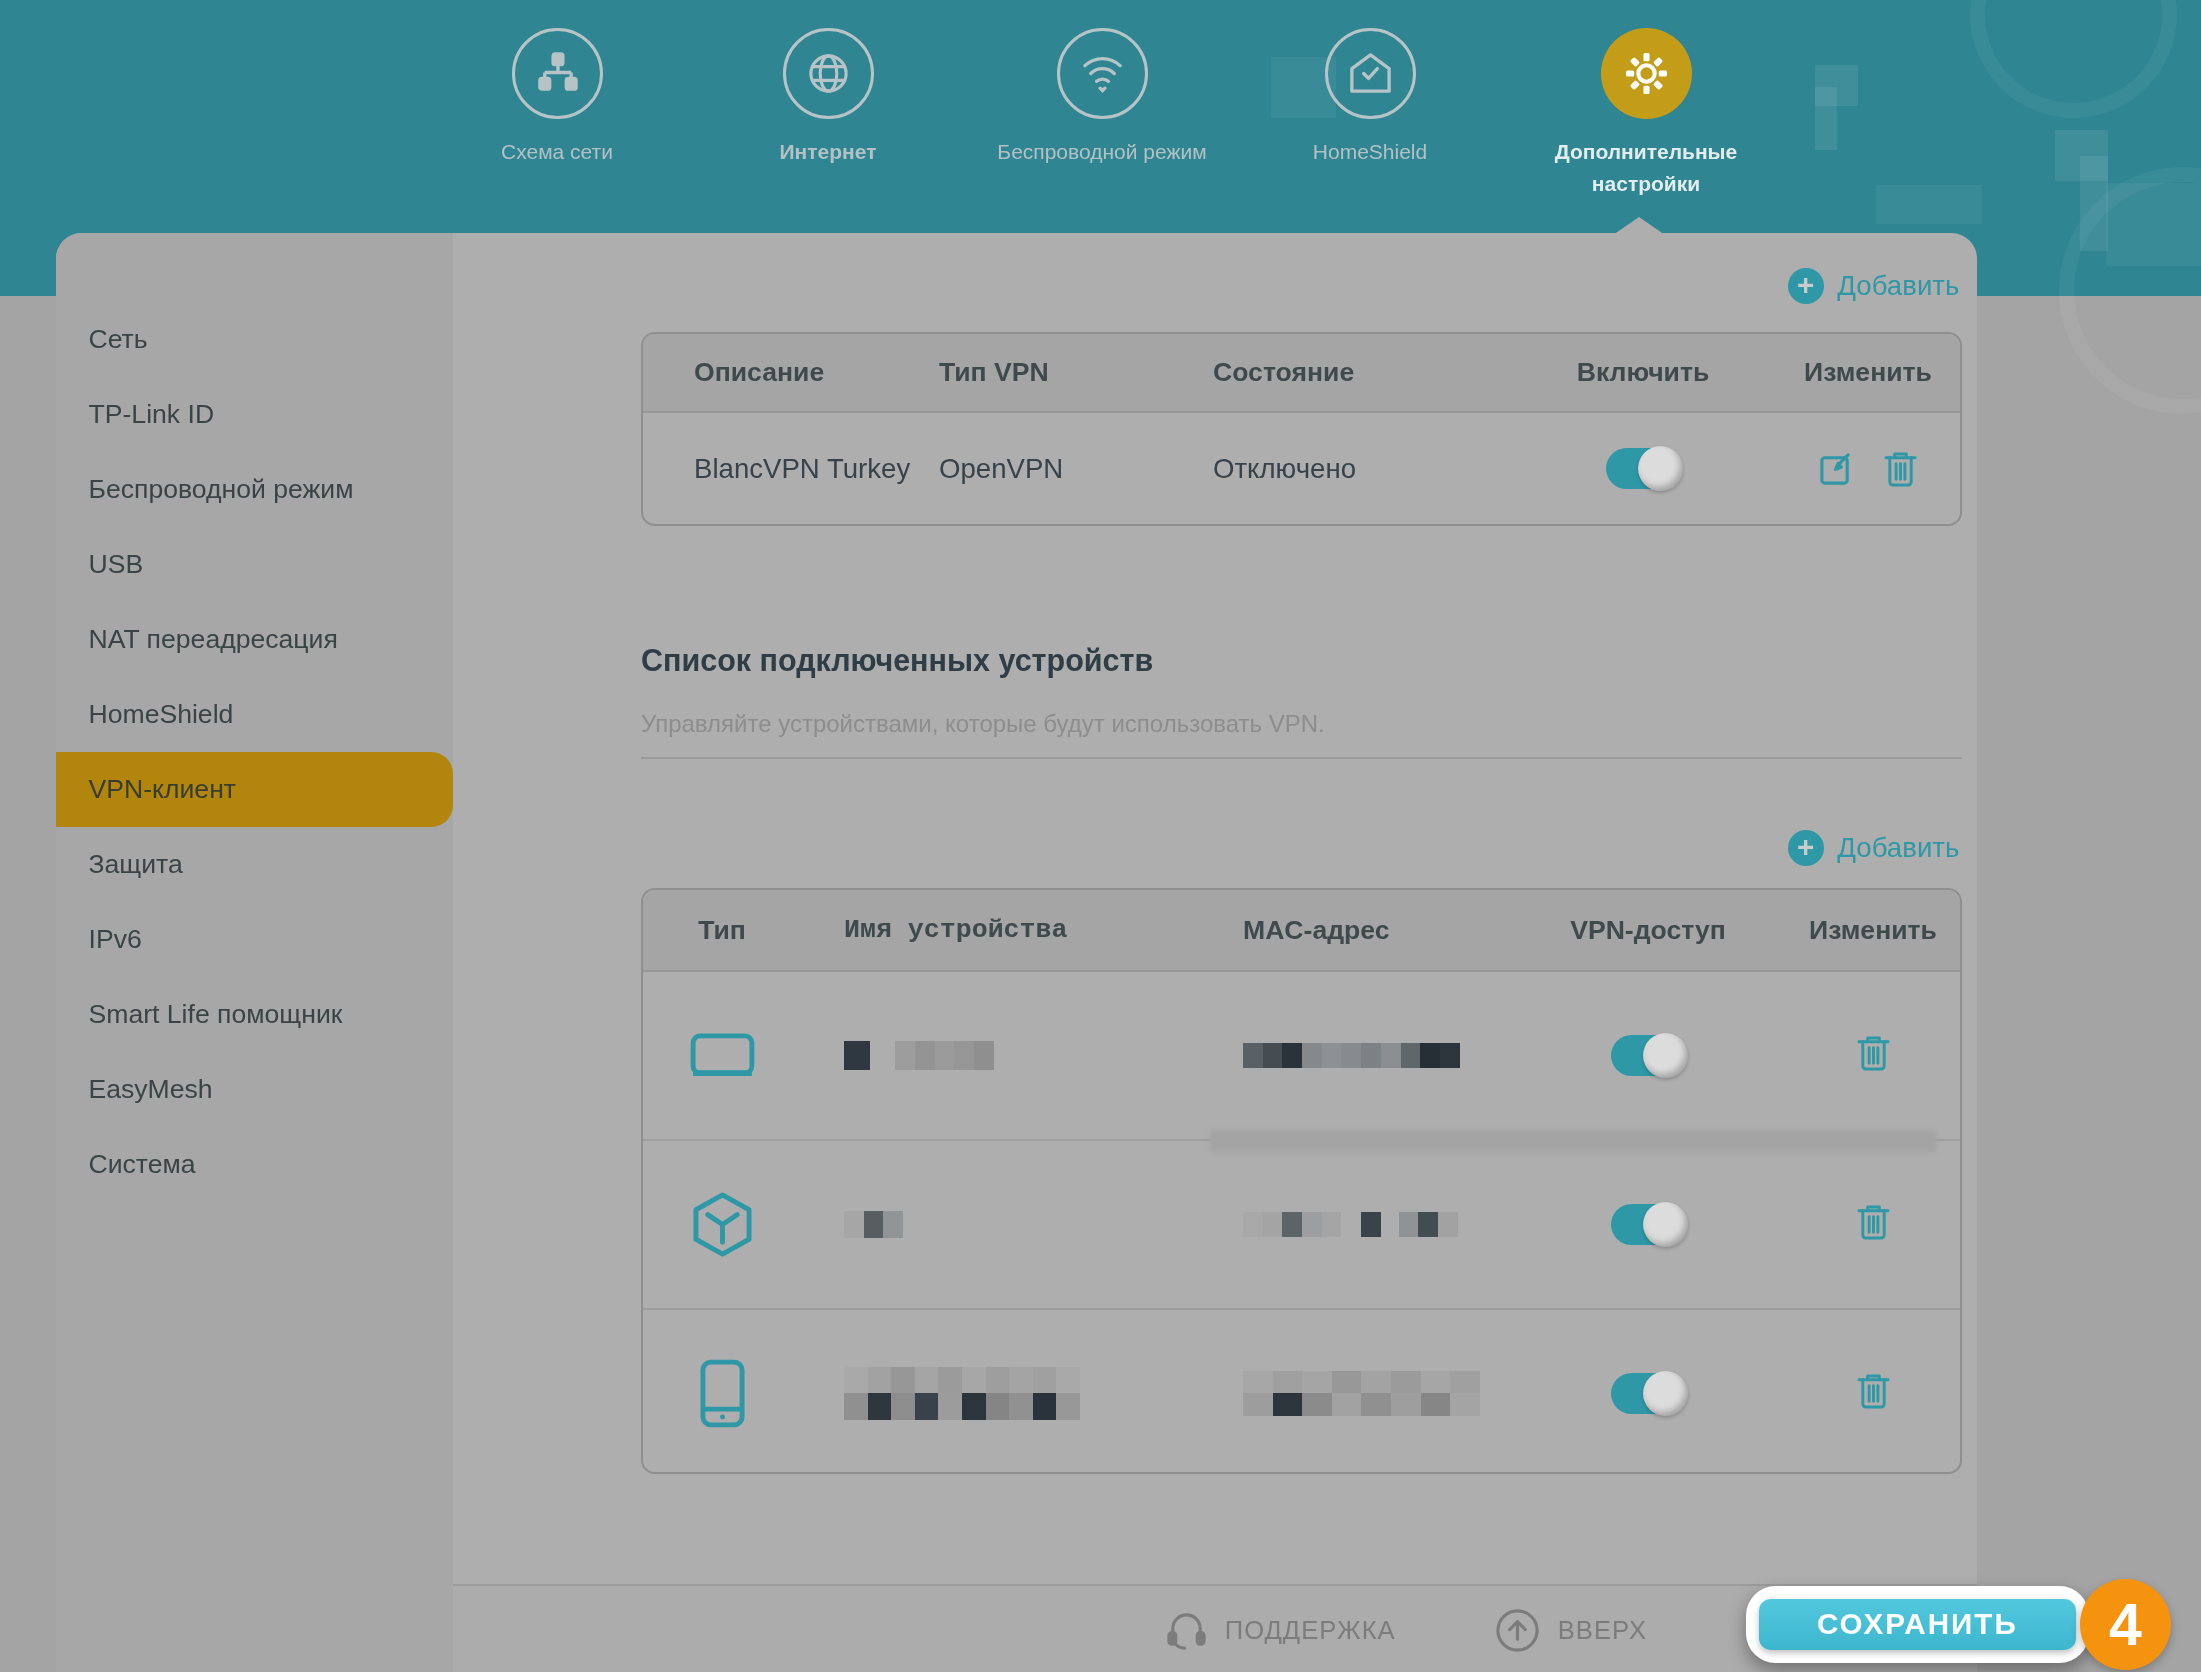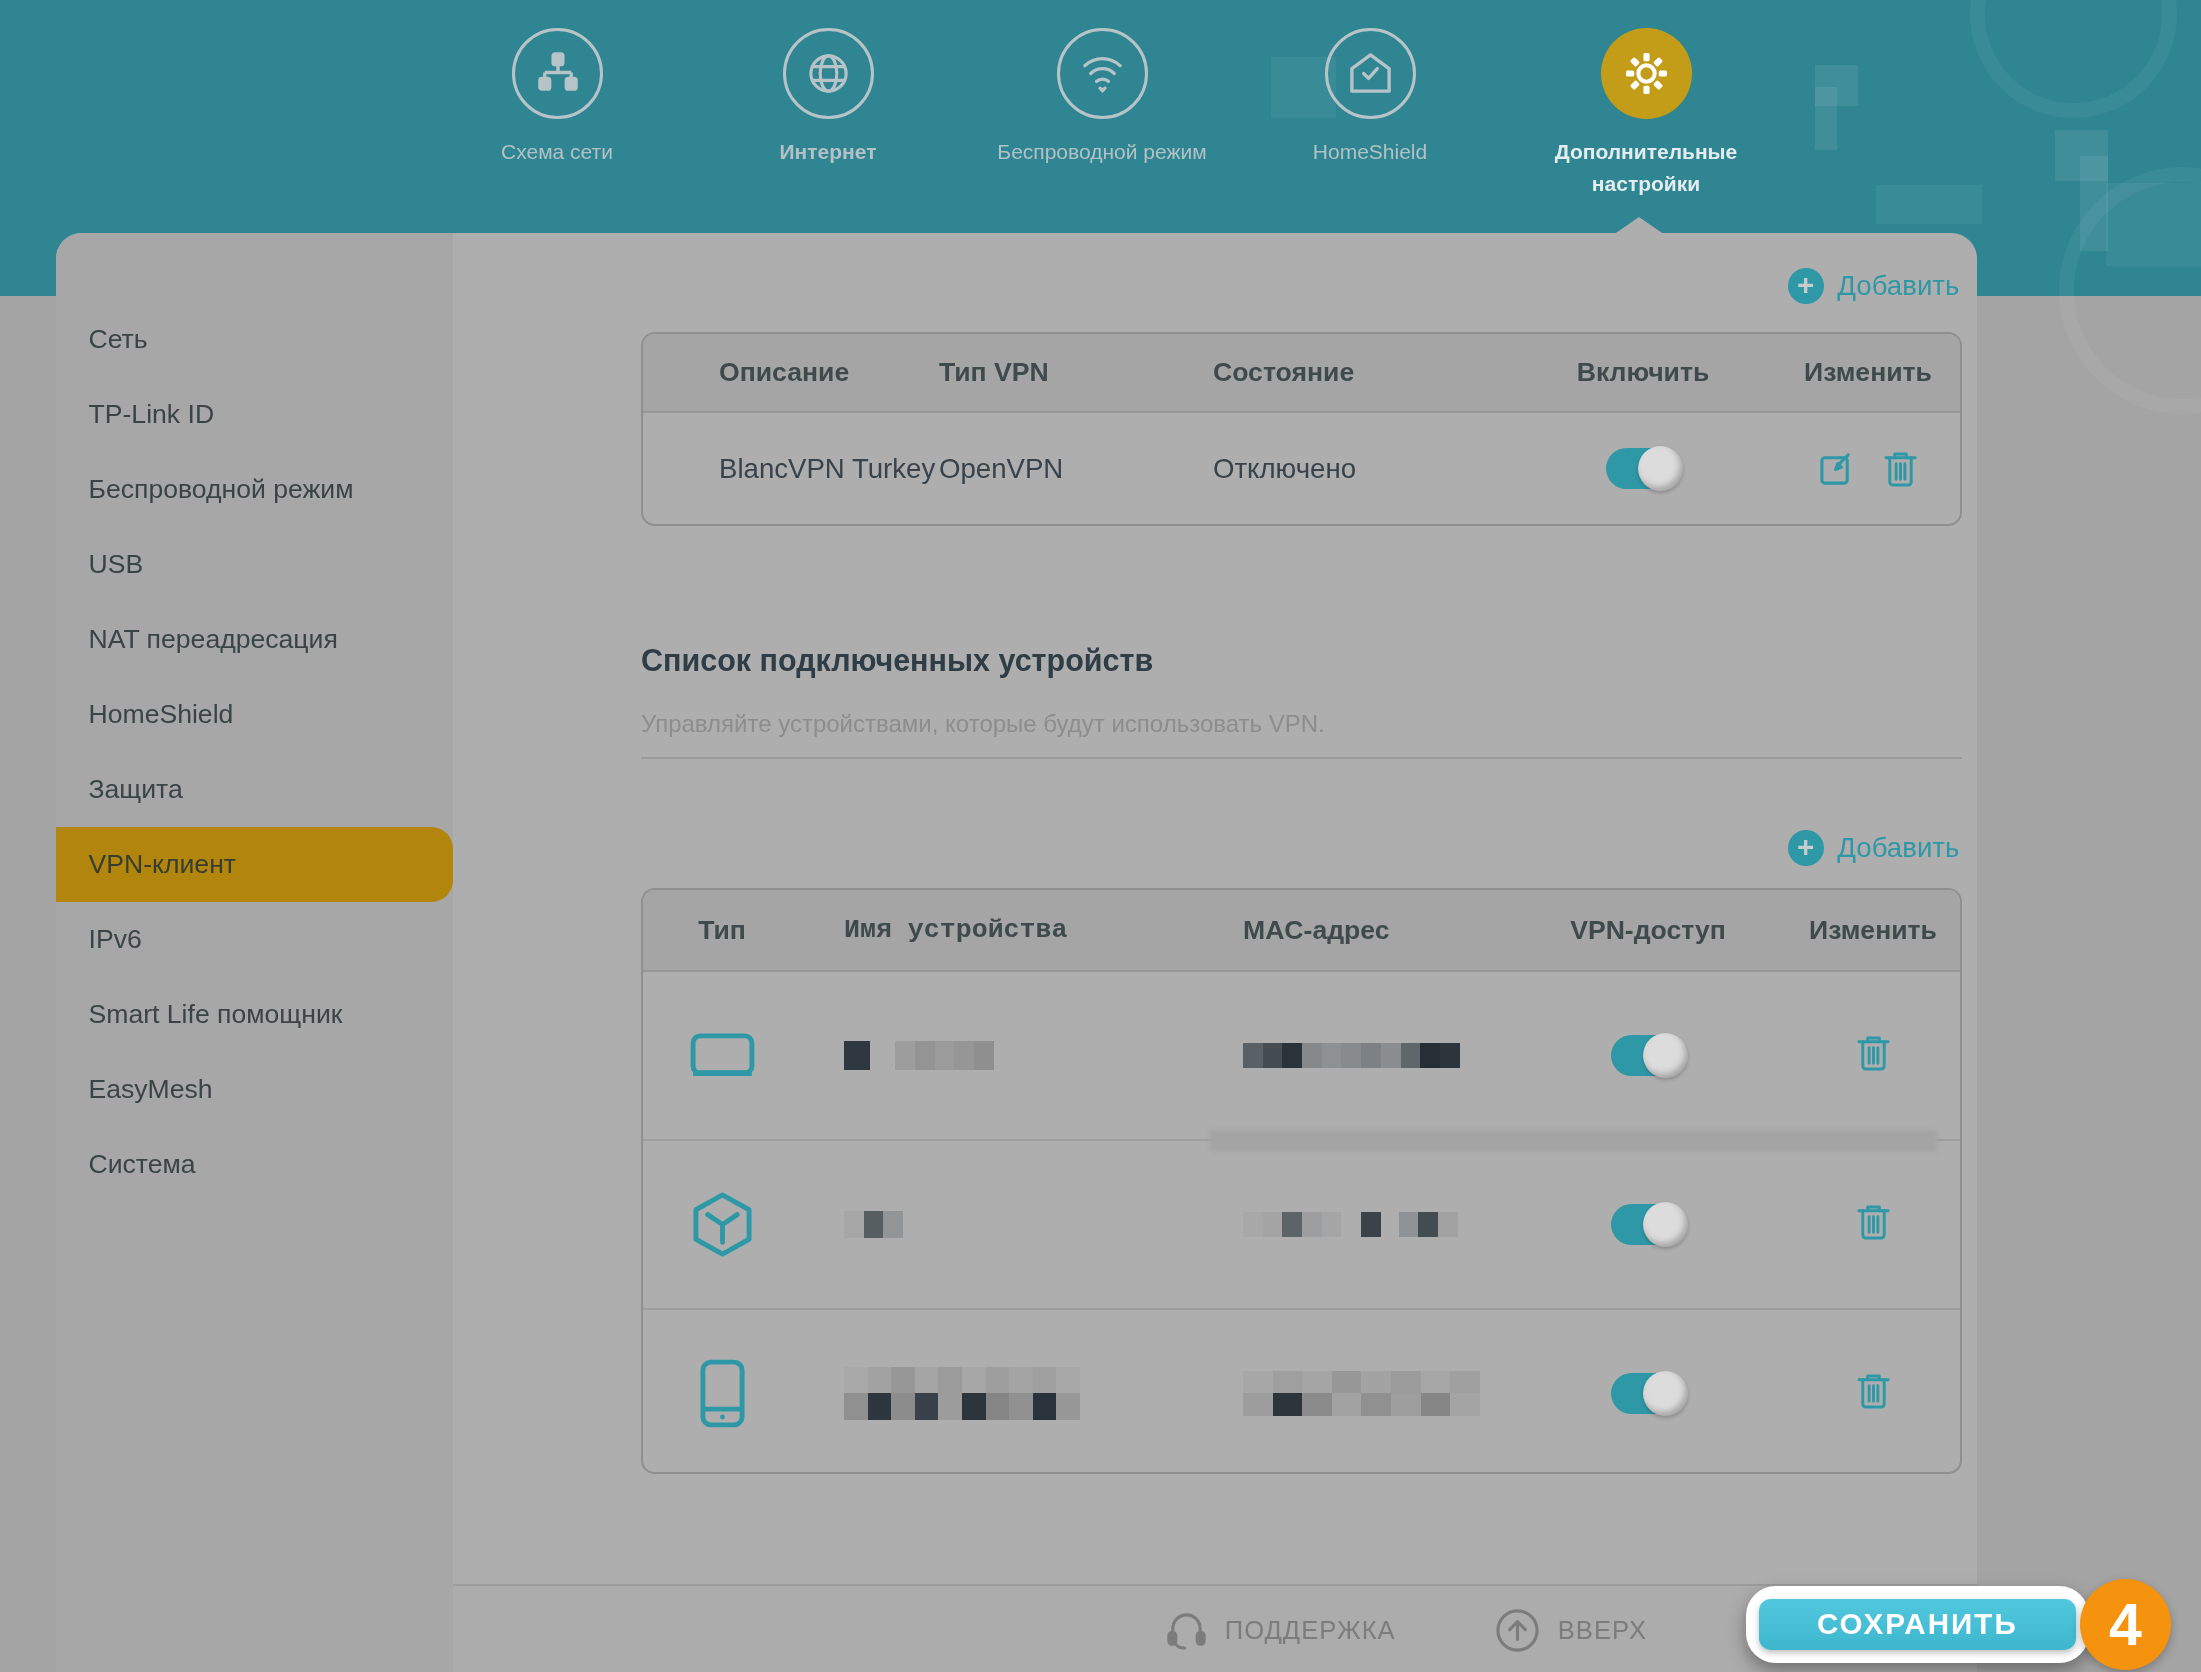--- a/index.html
+++ b/index.html
@@ -42,21 +42,21 @@
         align-items:center;justify-content:center;font-size:29.6px;font-weight:bold;margin-right:13.8px;line-height:1;}
   .plus span{color:#c9cccc;margin-top:-3px;}
 
   .tbl{position:absolute;left:188px;width:1321px;background:#aeaeae;border:2px solid #8f8f8f;
        border-radius:13.8px;box-sizing:border-box;overflow:hidden;}
   .tbl-head{background:#a5a5a5;border-bottom:2px solid #979797;display:grid;align-items:center;
             font-weight:bold;font-size:26.6px;color:#3f4a4d;}
   .tbl-row{display:grid;align-items:center;font-size:27.6px;color:#37424a;}
   .t1 .tbl-head,.t1 .tbl-row{grid-template-columns:296px 274px 297px 266px 1fr;}
   .t2 .tbl-head,.t2 .tbl-row{grid-template-columns:158px 394px 315px 276px 1fr;}
-  .c-pad{padding-left:76px;}
+  .c-pad{padding-left:51px;}
   .c-center{justify-self:center;}
   .t1 .tbl-head{height:77px;}
   .t1 .tbl-row{height:111px;}
   .t2 .tbl-head{height:80px;}
   .t2 .tbl-row{height:167px;}
   .t2 .tbl-row + .tbl-row{border-top:2px solid #9e9e9e;}
 
   .toggle{width:75px;height:41px;border-radius:20.7px;background:#2e98a6;position:relative;cursor:pointer;}
   .knob{position:absolute;right:-2px;top:-2px;width:45px;height:45px;border-radius:50%;background:#dcdcdc;
         box-shadow:inset -3px -3.9px 5.9px rgba(0,0,0,0.25), 0 2px 3.9px rgba(0,0,0,0.2);}
@@ -198,25 +198,25 @@
           </div>
         <div class="side-item">
             <span>USB</span>
           </div>
         <div class="side-item">
             <span>NAT переадресация</span>
           </div>
         <div class="side-item">
             <span>HomeShield</span>
           </div>
-        <div class="side-item">
-            <span>Защита</span>
-          </div>
         <div class="side-item selected">
             <span>VPN-клиент</span>
+          </div>
+        <div class="side-item">
+            <span>Защита</span>
           </div>
         <div class="side-item">
             <span>IPv6</span>
           </div>
         <div class="side-item">
             <span>Smart Life помощник</span>
           </div>
         <div class="side-item">
             <span>EasyMesh</span>
           </div>

